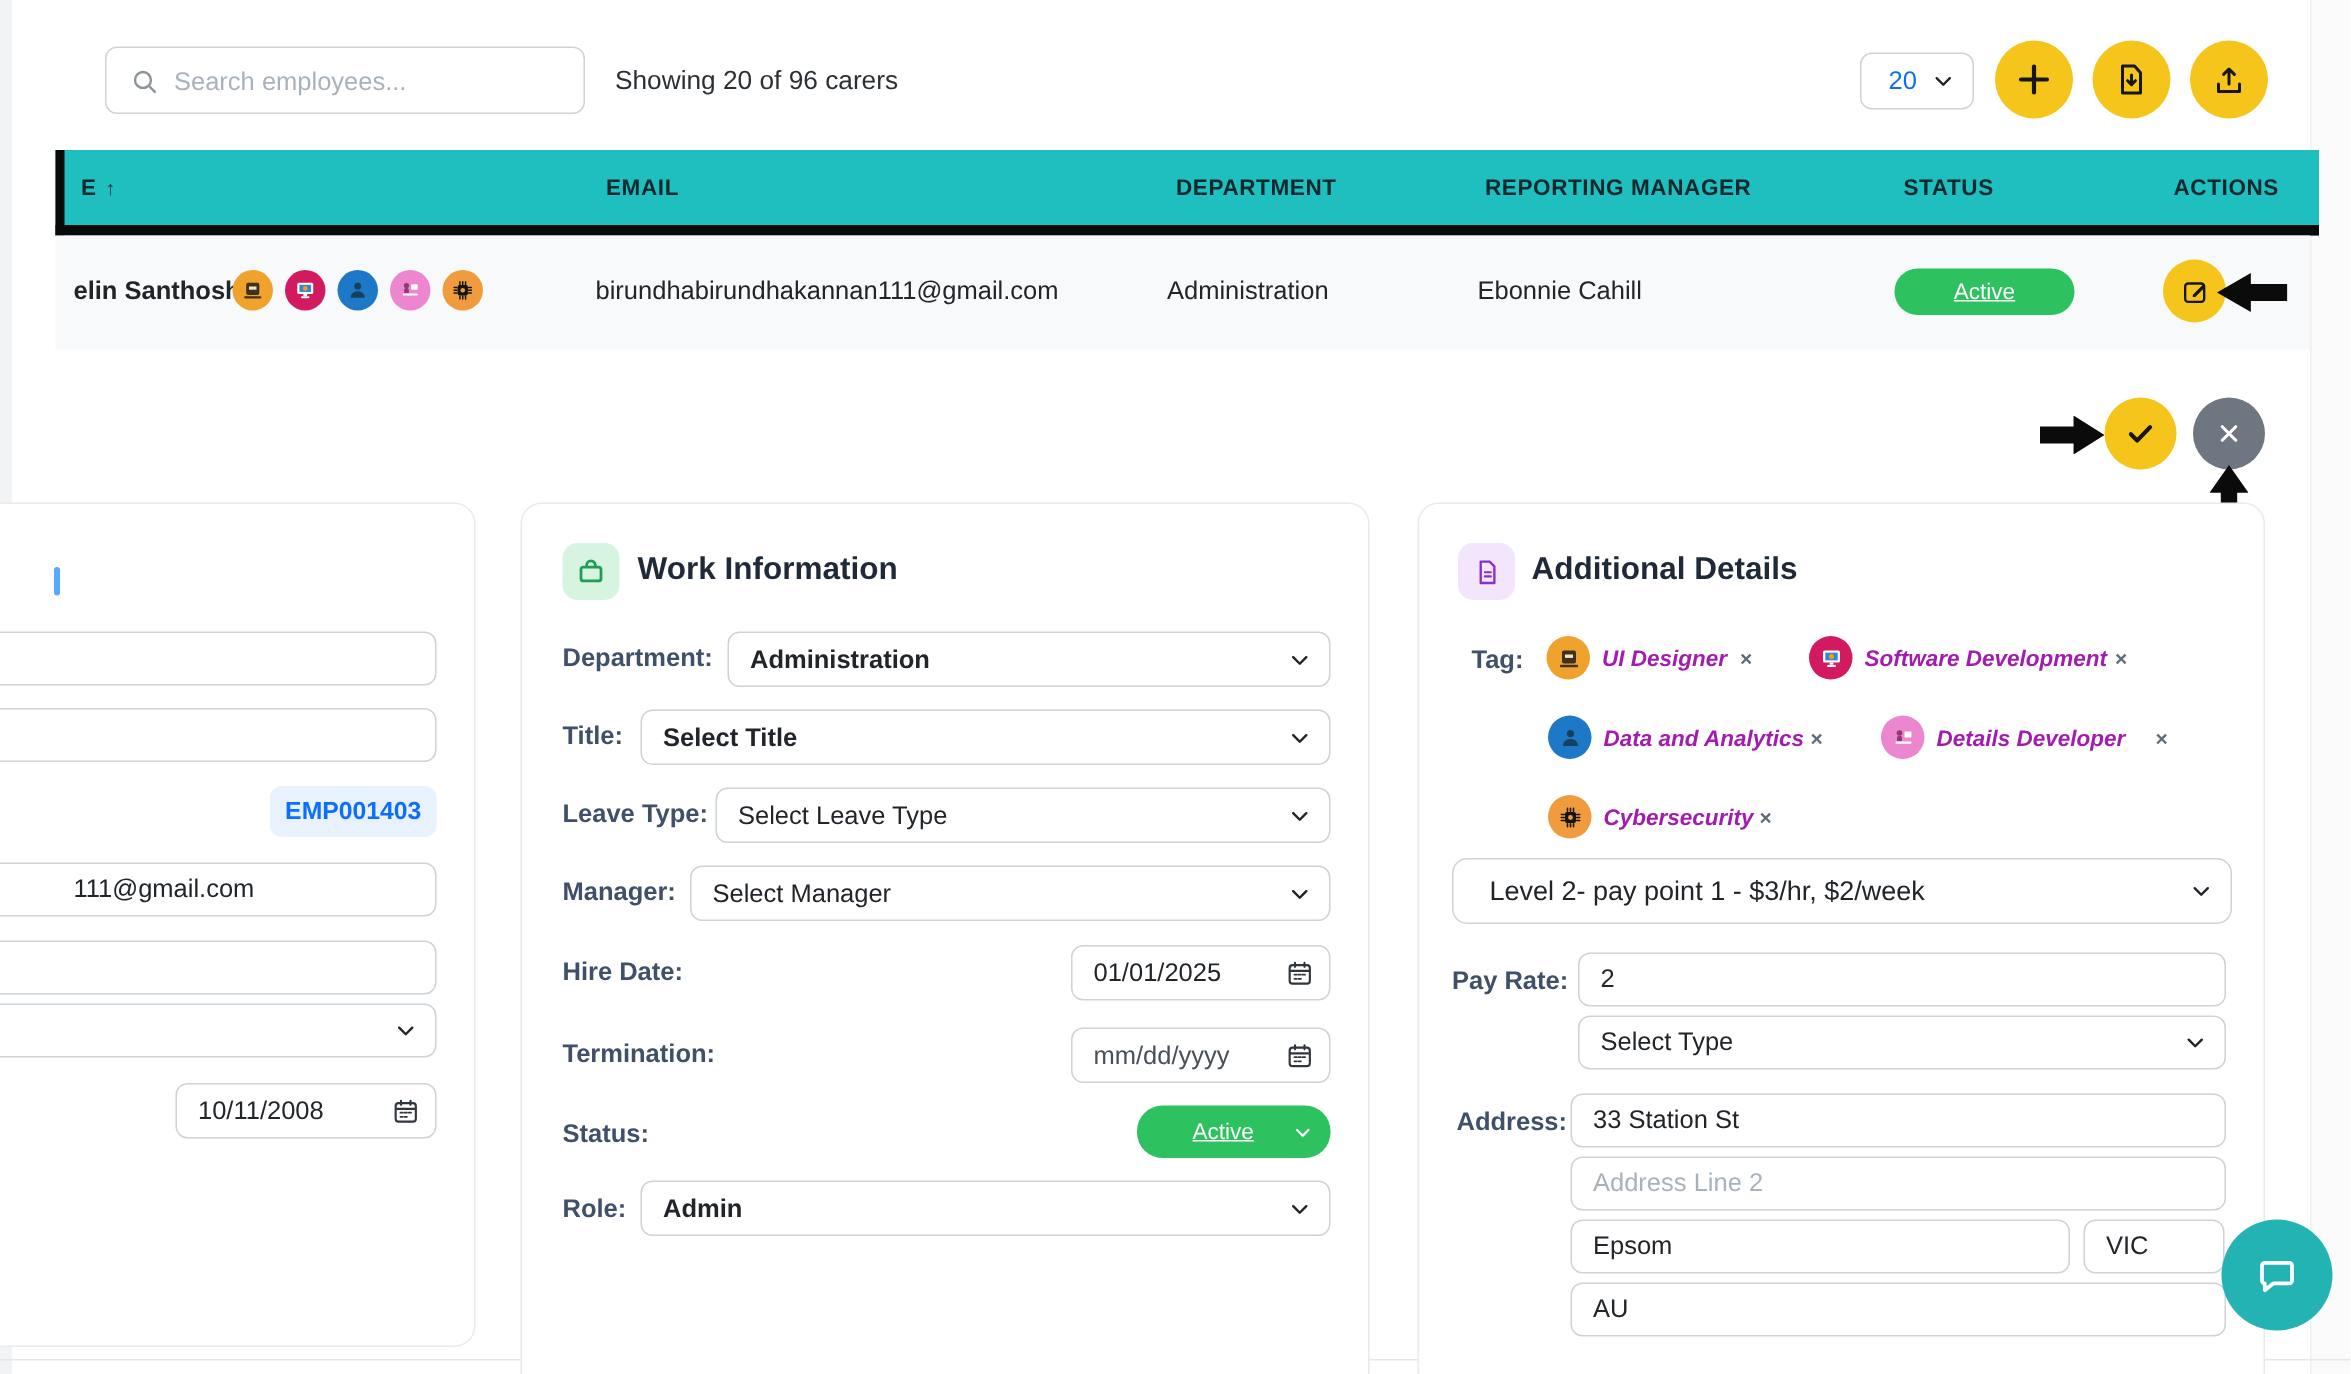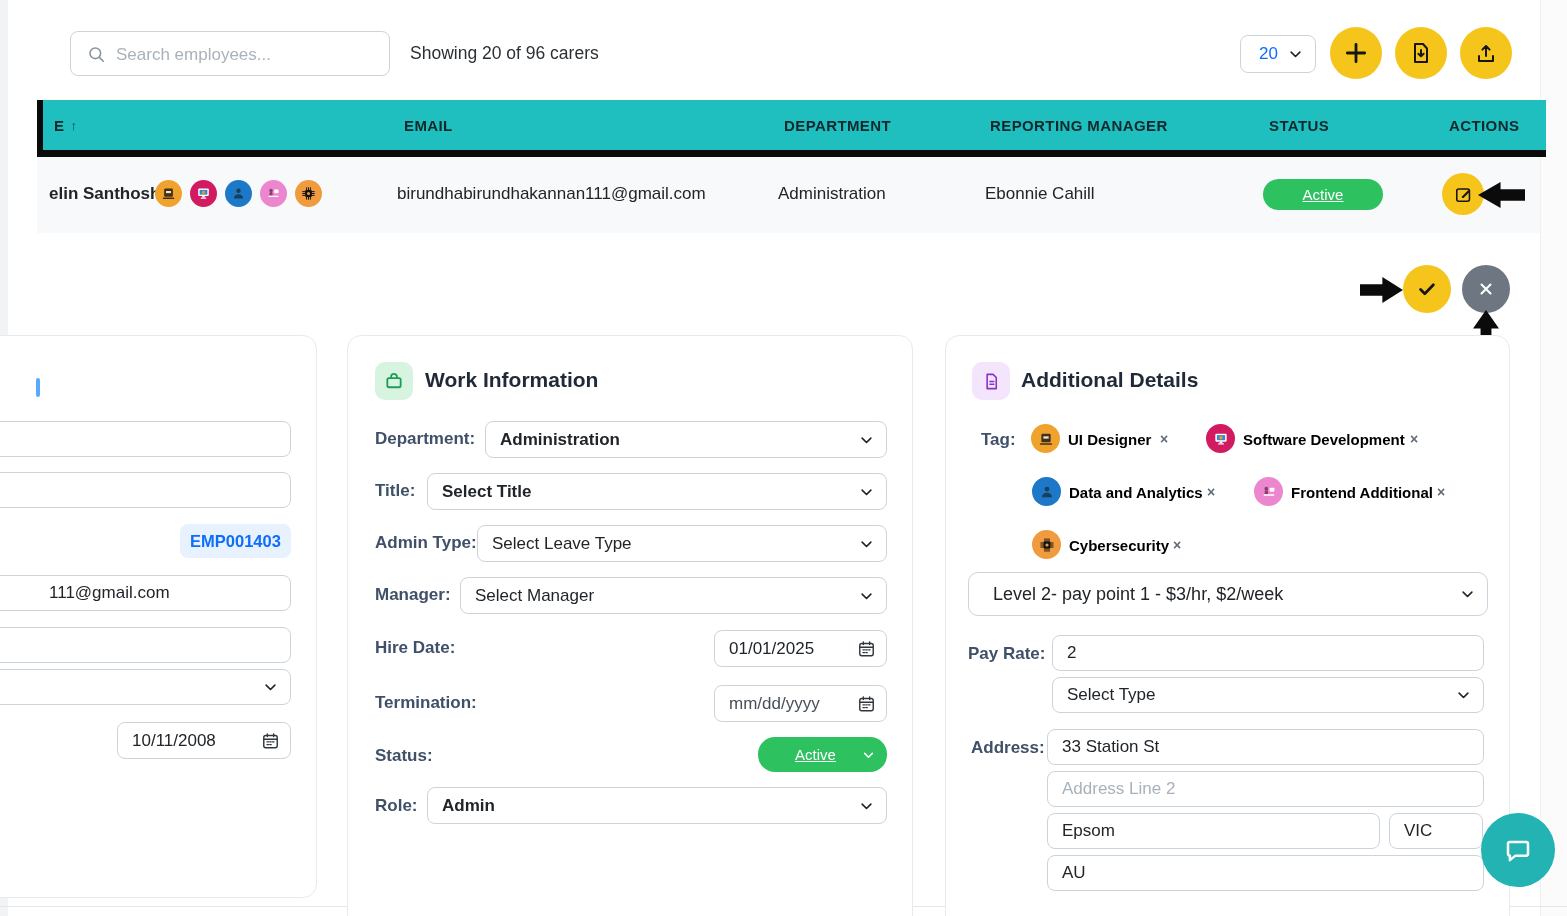--- a/index.html
+++ b/index.html
@@ -13,21 +13,21 @@
   .chev{position:absolute;right:12px;top:50%;transform:translateY(-50%);width:15px;height:15px;pointer-events:none;}
   .cal{position:absolute;right:10px;top:50%;transform:translateY(-50%);width:19px;height:19px;pointer-events:none;}
   .lbl{position:absolute;font-size:17px;font-weight:600;color:#3f5068;white-space:nowrap;}
   .circle-btn{position:absolute;border-radius:50%;display:flex;align-items:center;justify-content:center;cursor:pointer;border:none;}
   .panel{position:absolute;background:#fff;border:1px solid #e7eaee;border-radius:14px;box-sizing:border-box;}
   .panel-ic{position:absolute;width:38px;height:38px;border-radius:10px;display:flex;align-items:center;justify-content:center;}
   .panel-title{position:absolute;font-size:21px;font-weight:700;color:#1f2937;white-space:nowrap;}
   .hdr-cell{position:absolute;height:50px;display:flex;align-items:center;font-size:15px;font-weight:700;color:#11282c;letter-spacing:.4px;white-space:nowrap;}
   .cell{position:absolute;font-size:17px;color:#212529;white-space:nowrap;}
   .chip-ic{position:absolute;width:29px;height:29px;border-radius:50%;display:flex;align-items:center;justify-content:center;}
-  .chip-lb{position:absolute;font-size:15px;font-weight:700;color:#000000;white-space:nowrap;}
+  .chip-lb{position:absolute;font-size:15px;font-weight:700;color:#a21caf;white-space:nowrap;font-style:italic;}
   .chip-x{position:absolute;font-size:14px;font-weight:700;color:#5f6b76;cursor:pointer;}
   .pill{position:absolute;border-radius:17px;display:flex;align-items:center;justify-content:center;color:#fff;font-size:15px;text-decoration:underline;}
   .arrow{position:absolute;background:#0b0b0b;}
   .arrow-left{clip-path:polygon(0 50%,48% 0,48% 28%,100% 28%,100% 72%,48% 72%,48% 100%);}
   .arrow-right{clip-path:polygon(100% 50%,52% 0,52% 28%,0 28%,0 72%,52% 72%,52% 100%);}
   .arrow-up{clip-path:polygon(50% 0,100% 42%,71% 42%,71% 100%,29% 100%,29% 42%,0 42%);}
 </style>
 </head>
 <body>
 
@@ -194,21 +194,21 @@
   </div>
 
   <div class="lbl" style="left:375px;top:481px;">Title:</div>
   <div class="ctl" style="left:427px;top:473px;width:460px;height:37px;cursor:pointer;">
     <span class="bold">Select Title</span>
     <svg class="chev" viewBox="0 0 24 24">
         <path d="M5 9l7 7 7-7" fill="none" stroke="#212529" stroke-width="2.6" stroke-linecap="round" stroke-linejoin="round"></path>
       </svg>
   </div>
 
-  <div class="lbl" style="left:375px;top:533px;">Admin Type:</div>
+  <div class="lbl" style="left:375px;top:533px;">Leave Type:</div>
   <div class="ctl" style="left:477px;top:525px;width:410px;height:37px;cursor:pointer;">
     <span>Select Leave Type</span>
     <svg class="chev" viewBox="0 0 24 24">
         <path d="M5 9l7 7 7-7" fill="none" stroke="#212529" stroke-width="2.6" stroke-linecap="round" stroke-linejoin="round"></path>
       </svg>
   </div>
 
   <div class="lbl" style="left:375px;top:585px;">Manager:</div>
   <div class="ctl" style="left:460px;top:577px;width:427px;height:37px;cursor:pointer;">
     <span>Select Manager</span>
@@ -298,21 +298,21 @@
   <div class="chip-x" style="left:1207px;top:484px;">×</div>
 
   <div class="chip-ic" style="left: 1254px; top: 477px; background: rgb(236, 134, 206);">
     <svg style="width:16px;height:16px;" viewBox="0 0 24 24">
         <circle cx="8" cy="7" r="2.8" fill="#8e3b6e"></circle>
         <path d="M5.5 15v-3c0-1.6 1.1-2.6 2.5-2.6s2.5 1 2.5 2.6v3z" fill="#8e3b6e"></path>
         <rect x="13" y="5.5" width="7" height="6" rx="1" fill="#fff"></rect>
         <rect x="4" y="15.5" width="16" height="2.2" rx="1" fill="#fff"></rect>
       </svg>
   </div>
-  <div class="chip-lb" style="left:1291px;top:484px;">Frontend Additional</div>
+  <div class="chip-lb" style="left:1291px;top:484px;">Details Developer</div>
   <div class="chip-x" style="left:1437px;top:484px;">×</div>
 
   <div class="chip-ic" style="left: 1032px; top: 530px; background: rgb(239, 155, 62);">
     <svg style="width:16px;height:16px;" viewBox="0 0 24 24">
         <rect x="6.5" y="6.5" width="11" height="11" rx="2" fill="#141414"></rect>
         <circle cx="12" cy="12" r="2.4" fill="#ef9b3e"></circle>
         <path d="M9 2.8v3M12 2.8v3M15 2.8v3M9 18.2v3M12 18.2v3M15 18.2v3M2.8 9h3M2.8 12h3M2.8 15h3M18.2 9h3M18.2 12h3M18.2 15h3" stroke="#141414" stroke-width="1.6" stroke-linecap="round"></path>
       </svg>
   </div>
   <div class="chip-lb" style="left:1069px;top:537px;">Cybersecurity</div>

